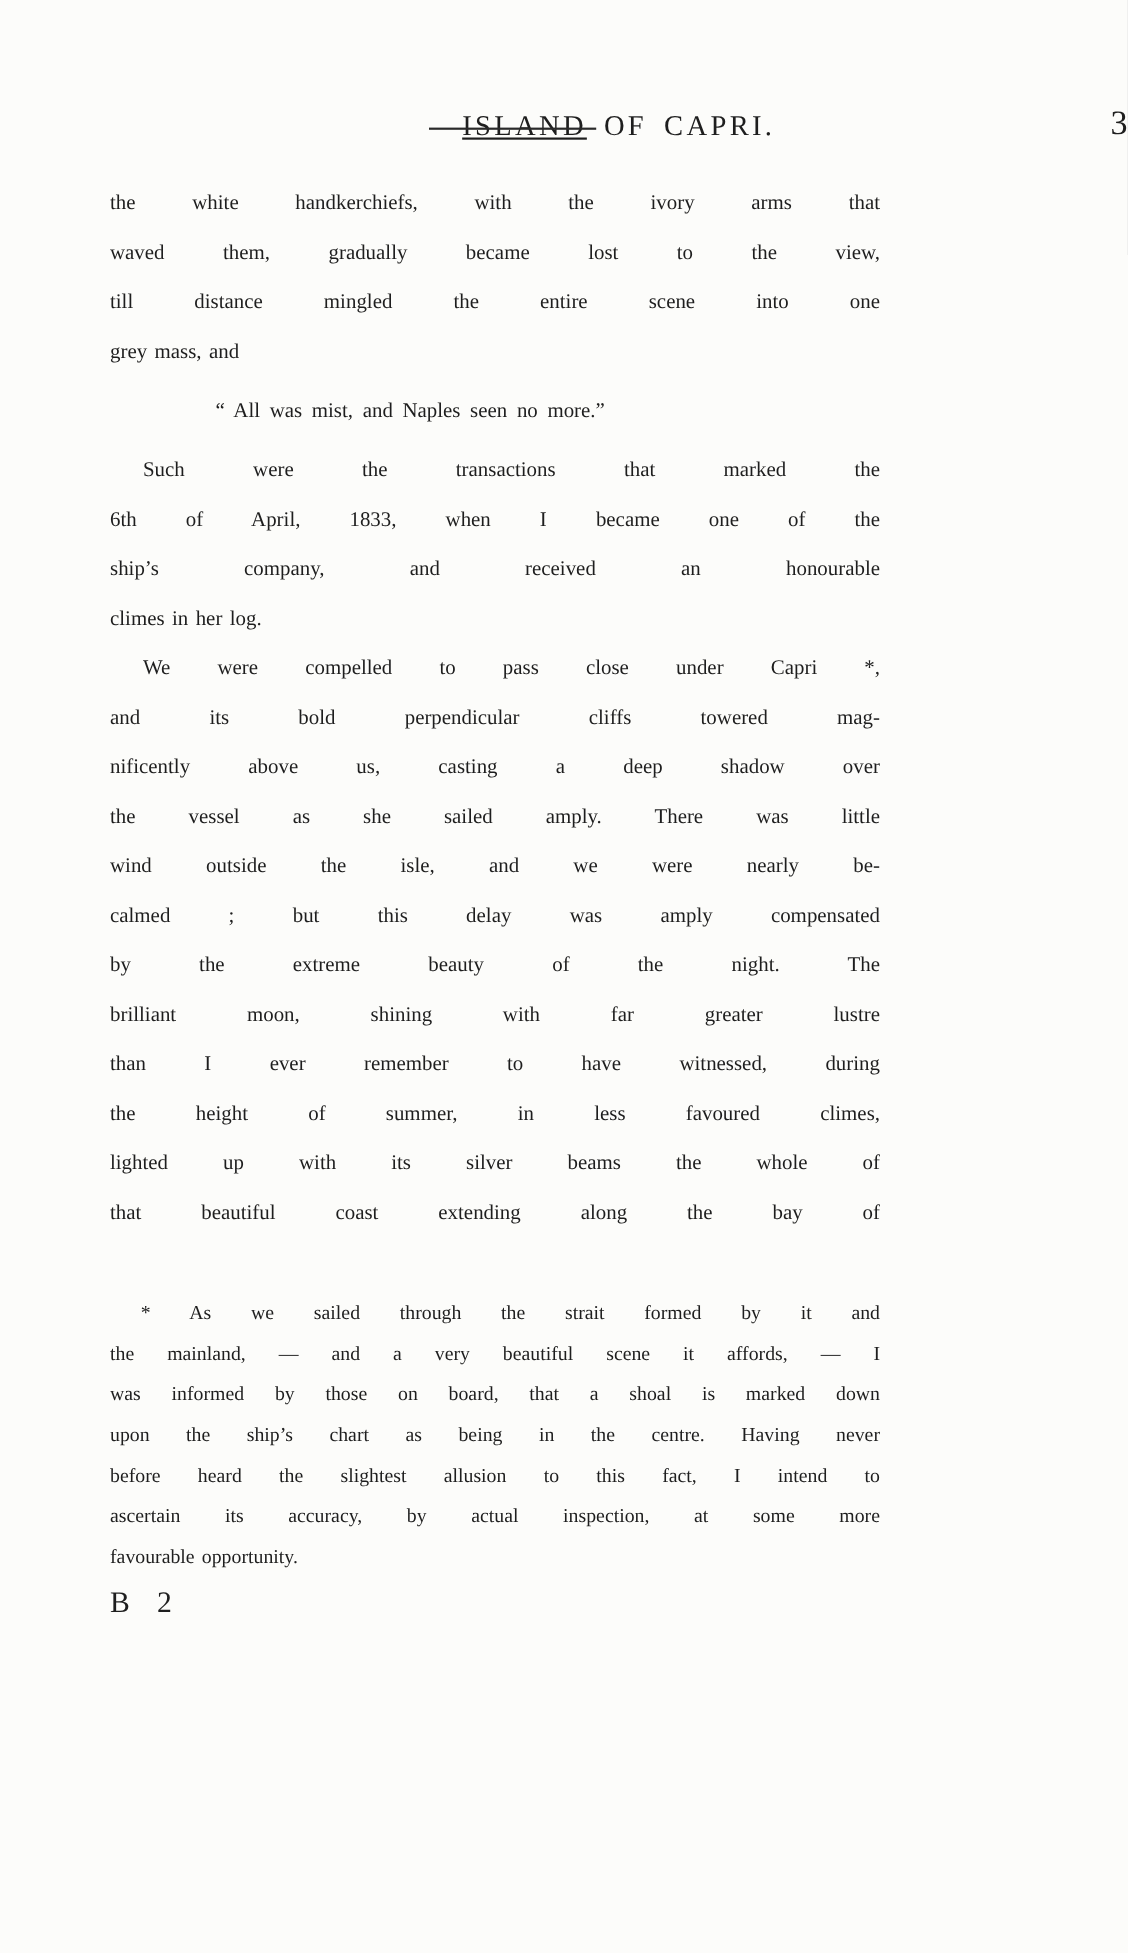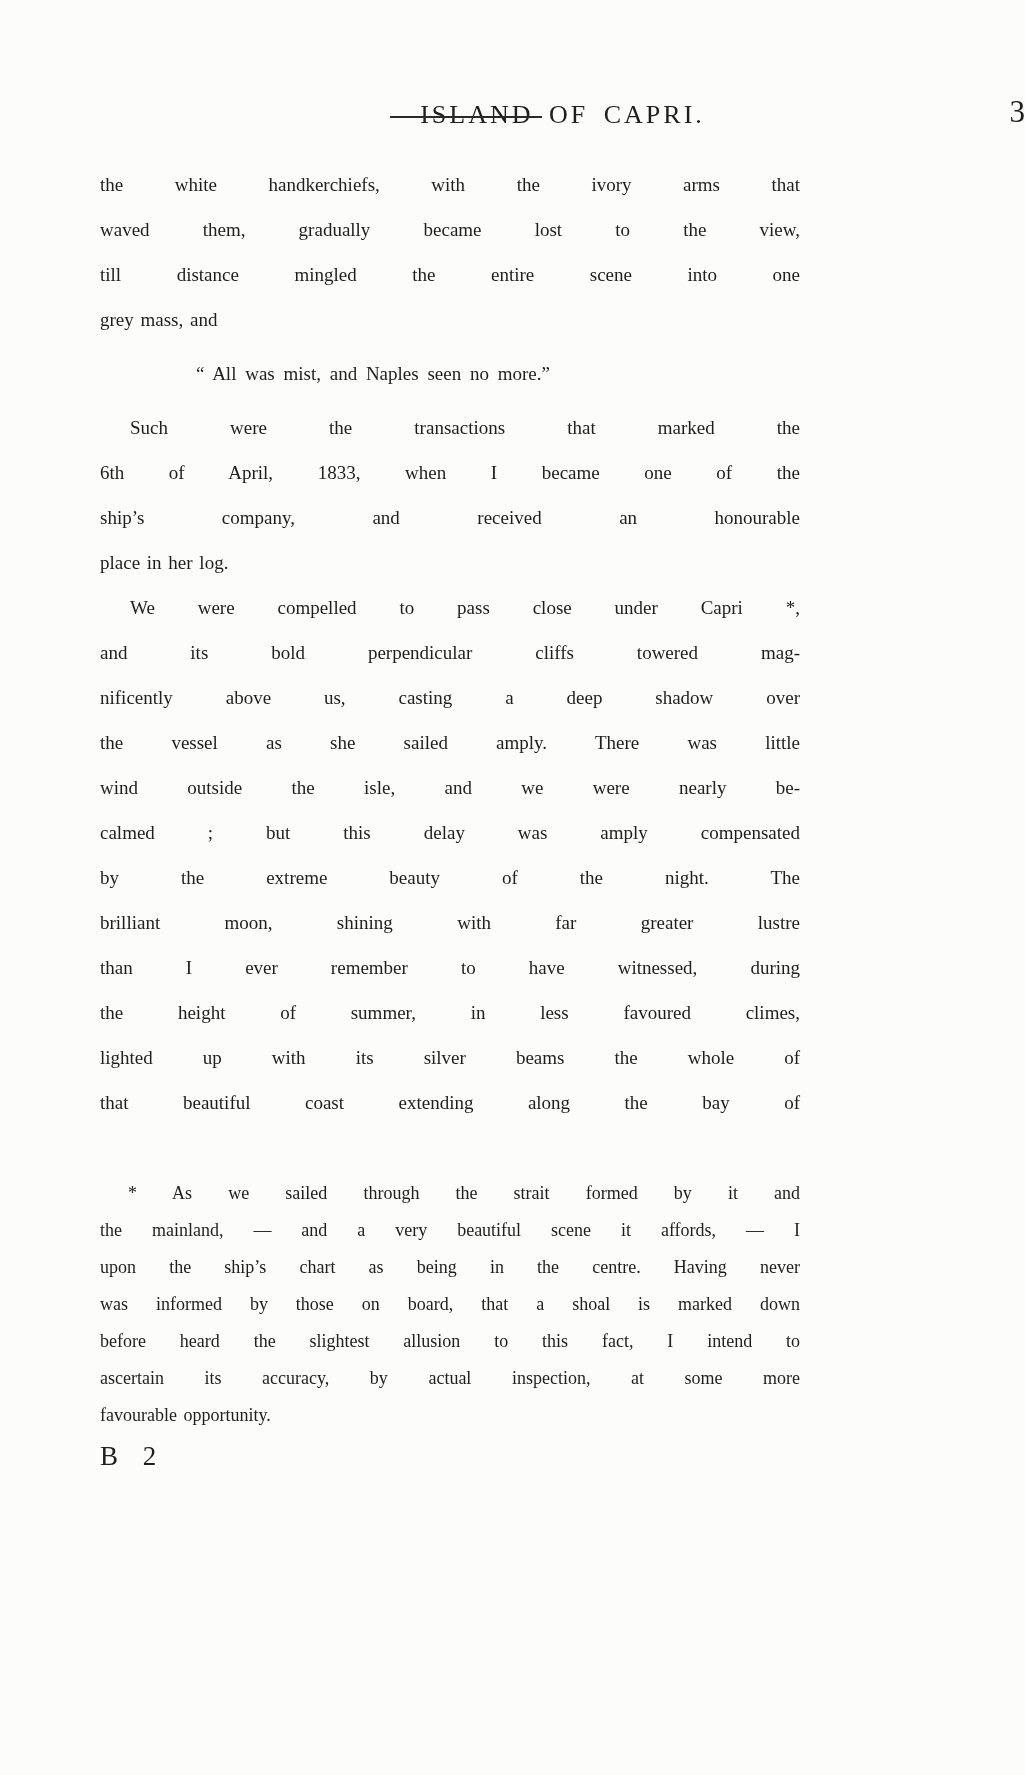--- a/index.html
+++ b/index.html
@@ -33,20 +33,21 @@
     left: 0;
     right: 0;
     text-align: center;
     font-size: 26px;
     letter-spacing: 3px;
     word-spacing: 6px;
   }
   .struck {
     position: relative;
     display: inline-block;
+    text-decoration: underline;
   }
   .struck::after {
     content: "";
     position: absolute;
     left: -30px;
     right: -8px;
     top: 54%;
     height: 2px;
     background: #2a2a2a;
   }
@@ -124,43 +125,43 @@
         <div class="tline">till distance mingled the entire scene into one</div>
         <div class="tline">grey mass, and</div>
       </div>
 
     <div class="quote">“ All was mist, and Naples seen no more.”</div>
 
     <div class="para indent-first">
         <div class="tline">Such were the transactions that marked the</div>
         <div class="tline">6th of April, 1833, when I became one of the</div>
         <div class="tline">ship’s company, and received an honourable</div>
-        <div class="tline">place in her log.</div>
+        <div class="tline">climes in her log.</div>
       </div>
 
     <div class="para indent-first flow">
         <div class="tline">We were compelled to pass close under Capri *,</div>
         <div class="tline">and its bold perpendicular cliffs towered mag-</div>
         <div class="tline">nificently above us, casting a deep shadow over</div>
         <div class="tline">the vessel as she sailed amply.  There was little</div>
         <div class="tline">wind outside the isle, and we were nearly be-</div>
         <div class="tline">calmed ; but this delay was amply compensated</div>
         <div class="tline">by the extreme beauty of the night.  The</div>
         <div class="tline">brilliant moon, shining with far greater lustre</div>
         <div class="tline">than I ever remember to have witnessed, during</div>
         <div class="tline">the height of summer, in less favoured climes,</div>
         <div class="tline">lighted up with its silver beams the whole of</div>
         <div class="tline">that beautiful coast extending along the bay of</div>
       </div>
 
     <div class="footnote">
         <div class="tline">* As we sailed through the strait formed by it and</div>
         <div class="tline">the mainland, — and a very beautiful scene it affords, — I</div>
+        <div class="tline">was informed by those on board, that a shoal is marked down</div>
         <div class="tline">upon the ship’s chart as being in the centre.  Having never</div>
-        <div class="tline">was informed by those on board, that a shoal is marked down</div>
         <div class="tline">before heard the slightest allusion to this fact, I intend to</div>
         <div class="tline">ascertain its accuracy, by actual inspection, at some more</div>
         <div class="tline">favourable opportunity.</div>
       </div>
 
     <div class="signature">B 2</div>
 
   </div>
 
 </div>

